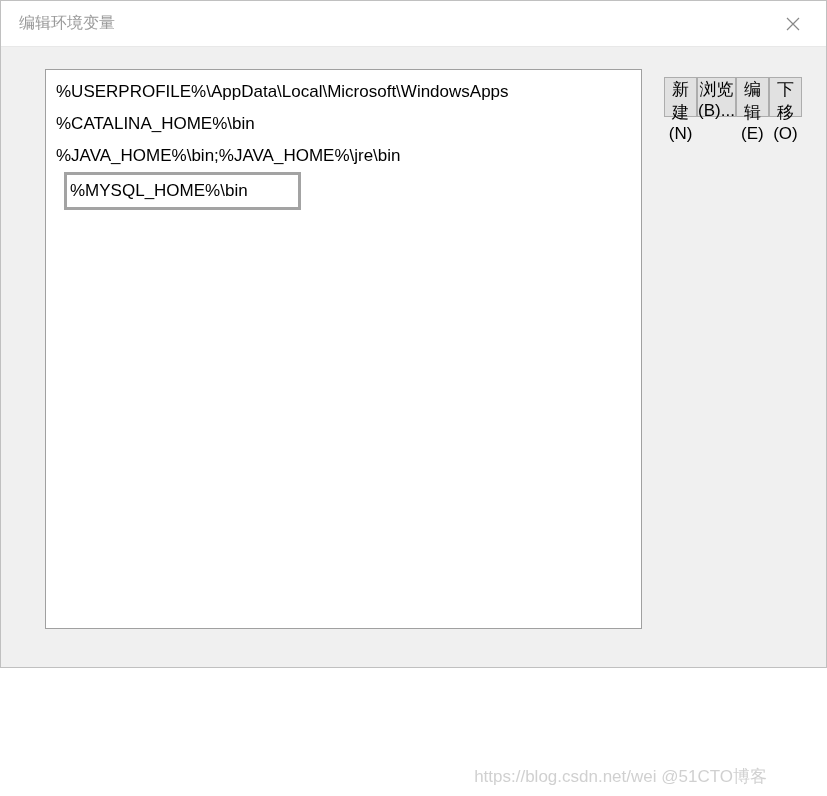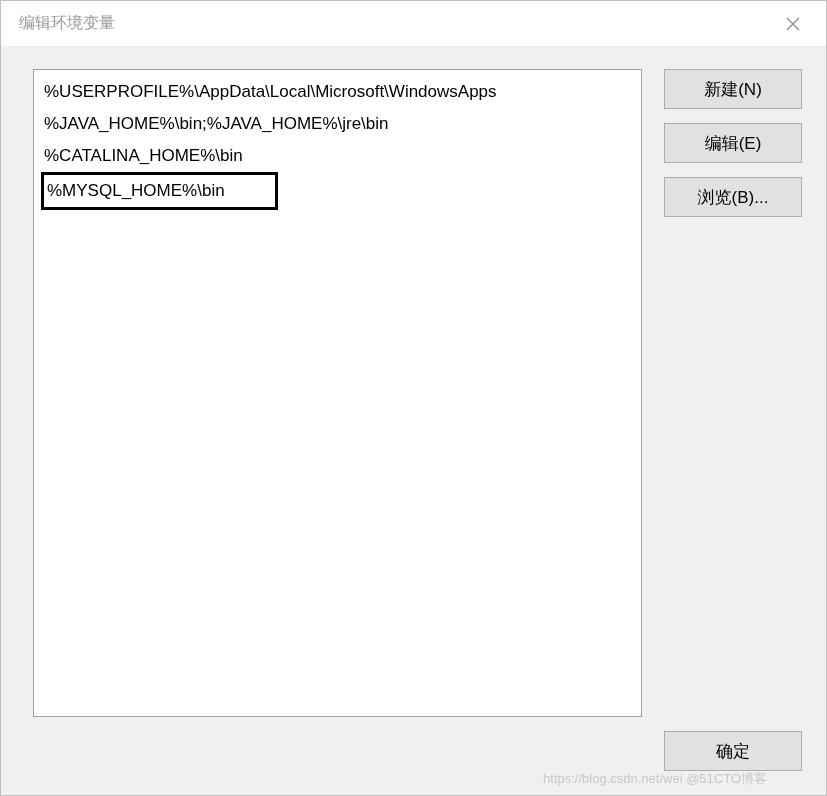--- a/index.html
+++ b/index.html
@@ -9,21 +9,21 @@
     }
     body {
       font-family: "Microsoft YaHei", "Segoe UI", Tahoma, sans-serif;
       background: #fff;
       width: 827px;
       height: 796px;
       overflow: hidden;
     }
     .dialog {
       width: 827px;
-      height: 796px;
+      height: 668px;
       background: #f0f0f0;
       border: 1px solid #c0c0c0;
       display: flex;
       flex-direction: column;
     }
     .titlebar {
       height: 46px;
       background: #ffffff;
       display: flex;
       align-items: center;
@@ -41,48 +41,49 @@
       display: flex;
       align-items: center;
       justify-content: center;
       color: #888;
       font-size: 18px;
       cursor: pointer;
     }
     .content-area {
       flex: 1;
       display: flex;
-      padding: 22px 24px 14px 32px;
+      padding: 22px 24px 14px 44px;
       gap: 22px;
     }
     .listbox {
       flex: 1;
       background: #fff;
       border: 1px solid #a0a0a0;
       padding: 6px 0;
       overflow-y: auto;
       font-size: 17px;
       color: #000;
     }
     .list-item {
       padding: 2px 10px;
       line-height: 28px;
       white-space: nowrap;
     }
     .list-item.highlighted {
-      border: 3px solid #000000;
+      border: 3px solid #a3a3a3;
       padding-right: 50px;
       display: inline-block;
-      margin-left: 7px;
+      margin-left: 18px;
       padding-left: 3px;
     }
     .button-column {
       width: 138px;
       display: flex;
-      flex-direction: column;
+      flex-direction: row;
+      margin-top: 8px;
     }
     .win-btn {
       width: 138px;
       height: 40px;
       background: #e1e1e1;
       border: 1px solid #adadad;
       font-size: 17px;
       color: #000;
       font-family: inherit;
       cursor: pointer;
@@ -100,48 +101,48 @@
       padding: 0 24px 24px 0;
       gap: 18px;
     }
     .footer .win-btn {
       margin-bottom: 0;
     }
     .watermark {
       position: absolute;
       bottom: 8px;
       right: 60px;
-      font-size: 13px;
+      font-size: 17px;
       color: rgba(150,150,150,0.45);
       pointer-events: none;
     }
   </style>
 </head>
 <body>
 
 <div class="dialog">
   <div class="titlebar">
     <span class="titlebar-title">编辑环境变量</span>
     <span class="close-btn">
       <svg width="14" height="14" viewBox="0 0 14 14">
           <path d="M1 1 L13 13 M13 1 L1 13" stroke="#888" stroke-width="1.2" fill="none"></path>
         </svg>
     </span>
   </div>
 
   <div class="content-area">
-    <div class="listbox" id="listbox"><div class="list-item">%USERPROFILE%\AppData\Local\Microsoft\WindowsApps</div><div class="list-item">%JAVA_HOME%\bin;%JAVA_HOME%\jre\bin</div><div class="list-item">%CATALINA_HOME%\bin</div><div class="list-item highlighted">%MYSQL_HOME%\bin</div></div>
+    <div class="listbox" id="listbox"><div class="list-item">%USERPROFILE%\AppData\Local\Microsoft\WindowsApps</div><div class="list-item">%CATALINA_HOME%\bin</div><div class="list-item">%JAVA_HOME%\bin;%JAVA_HOME%\jre\bin</div><div class="list-item highlighted">%MYSQL_HOME%\bin</div></div>
 
     <div class="button-column">
       <button class="win-btn">新建(N)</button>
+      <button class="win-btn">浏览(B)...</button>
       <button class="win-btn">编辑(E)</button>
-      <button class="win-btn">浏览(B)...</button>
       <div class="gap-medium"></div>
+      <button class="win-btn">下移(O)</button>
       <div class="gap-large"></div>
     </div>
   </div>
 
   <div class="footer">
-    <button class="win-btn">确定</button>
   </div>
 </div>
 
 <div class="watermark">https://blog.csdn.net/wei @51CTO博客</div>
 
 </body></html>

